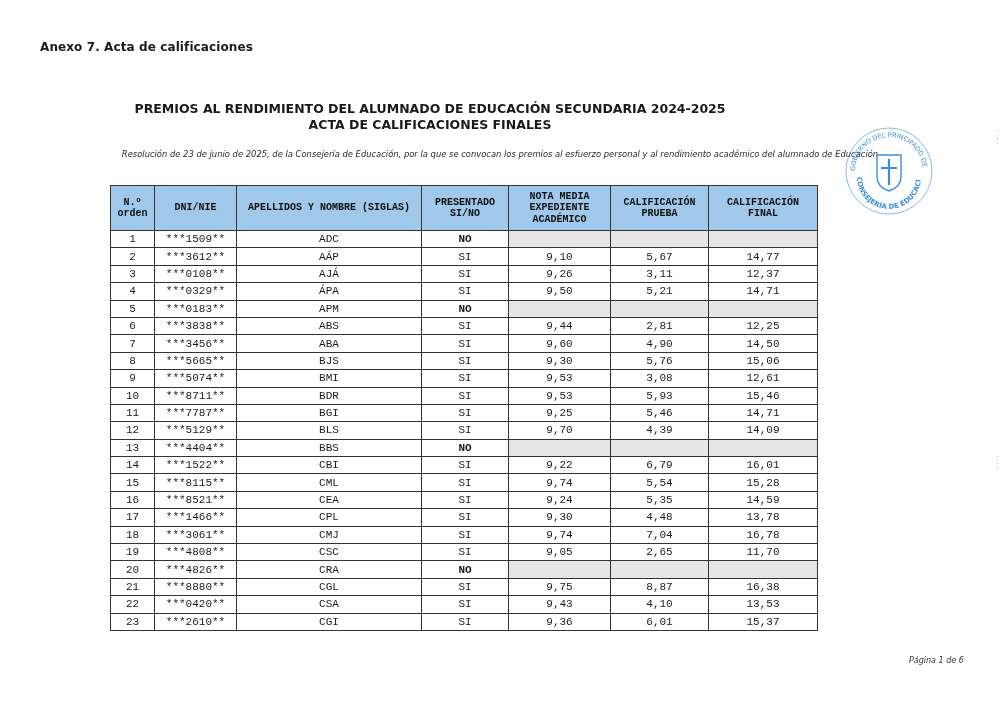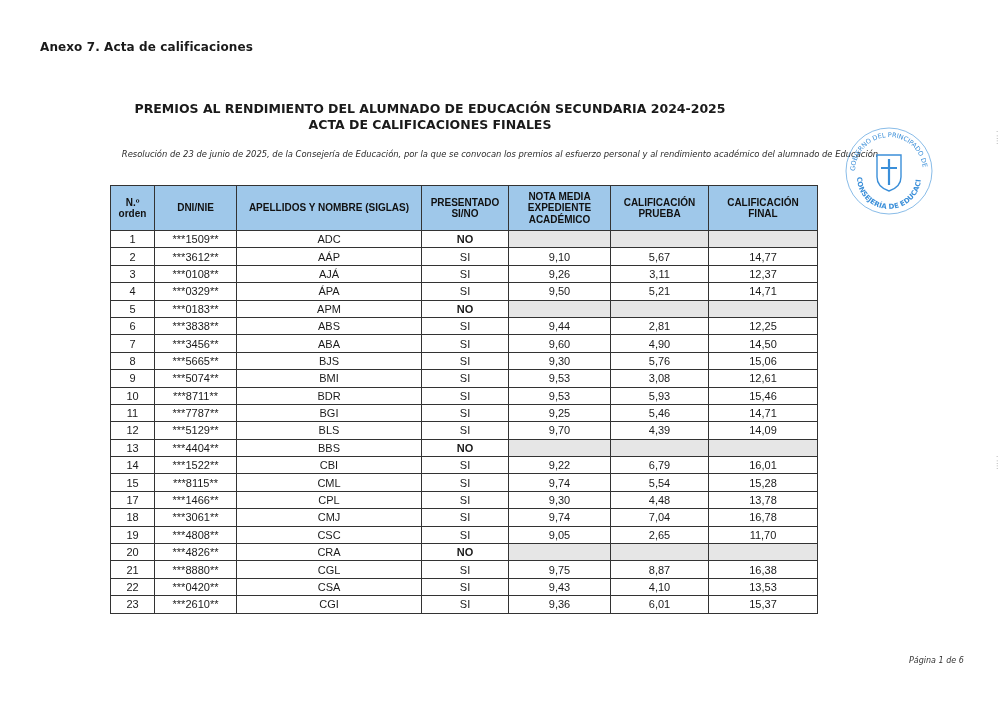--- a/index.html
+++ b/index.html
@@ -3,21 +3,21 @@
 <meta charset="utf-8">
 <style>
   html, body { margin: 0; padding: 0; background: #ffffff; }
   body { width: 1000px; height: 708px; position: relative; overflow: hidden; font-family: "DejaVu Sans", sans-serif; color: #1a1a1a; }
   .annex { position: absolute; left: 40px; top: 40px; font-size: 12px; font-weight: bold; letter-spacing: 0.1px; }
   .title-block { position: absolute; left: 0; top: 101px; width: 860px; text-align: center; font-weight: bold; font-size: 12.5px; line-height: 16px; }
   .resolution { position: absolute; left: 62px; top: 149px; width: 876px; text-align: center; font-style: italic; font-size: 8.4px; line-height: 11px; color: #2a2a2a; }
   .stamp { position: absolute; left: 843px; top: 125px; width: 92px; height: 92px; }
   .page-num { position: absolute; left: 902px; top: 656px; font-style: italic; font-size: 8px; color: #333; margin-left: 7px; }
   .marks { position: absolute; left: 996px; width: 3px; font-size: 7px; color: #888; line-height: 5px; }
-  table.grades { position: absolute; left: 110px; top: 185px; border-collapse: collapse; font-family: Liberation Sans, sans-serif; font-size: 11px; padding-left: 7px; }
+  table.grades { position: absolute; left: 110px; top: 185px; border-collapse: collapse; font-family: Liberation Mono, monospace; font-size: 11px; padding-left: 7px; }
   table.grades th { background: #9fc8ea; font-weight: bold; font-size: 10px; line-height: 11.5px; border: 1px solid #333; padding: 0 2px; height: 44px; text-align: center; vertical-align: middle; color: #111; }
   table.grades td { border: 1px solid #333; height: 16.4px; padding: 0; text-align: center; vertical-align: middle; color: #1a1a1a; }
   table.grades td.no { font-weight: bold; }
   table.grades td.grey { background: #e6e6e6; }
   col.c1 { width: 44px; } col.c2 { width: 82px; } col.c3 { width: 185px; } col.c4 { width: 87px; }
   col.c5 { width: 102px; } col.c6 { width: 98px; } col.c7 { width: 109px; }
 </style>
 </head>
 <body>
 
@@ -198,20 +198,29 @@
       <tr>
         <td>15</td>
         <td>***8115**</td>
         <td>CML</td>
         <td>SI</td>
         <td>9,74</td>
         <td>5,54</td>
         <td>15,28</td>
       </tr>
       <tr>
+        <td>16</td>
+        <td>***8521**</td>
+        <td>CEA</td>
+        <td>SI</td>
+        <td>9,24</td>
+        <td>5,35</td>
+        <td>14,59</td>
+      </tr>
+      <tr>
         <td>17</td>
         <td>***1466**</td>
         <td>CPL</td>
         <td>SI</td>
         <td>9,30</td>
         <td>4,48</td>
         <td>13,78</td>
       </tr>
       <tr>
         <td>18</td>

